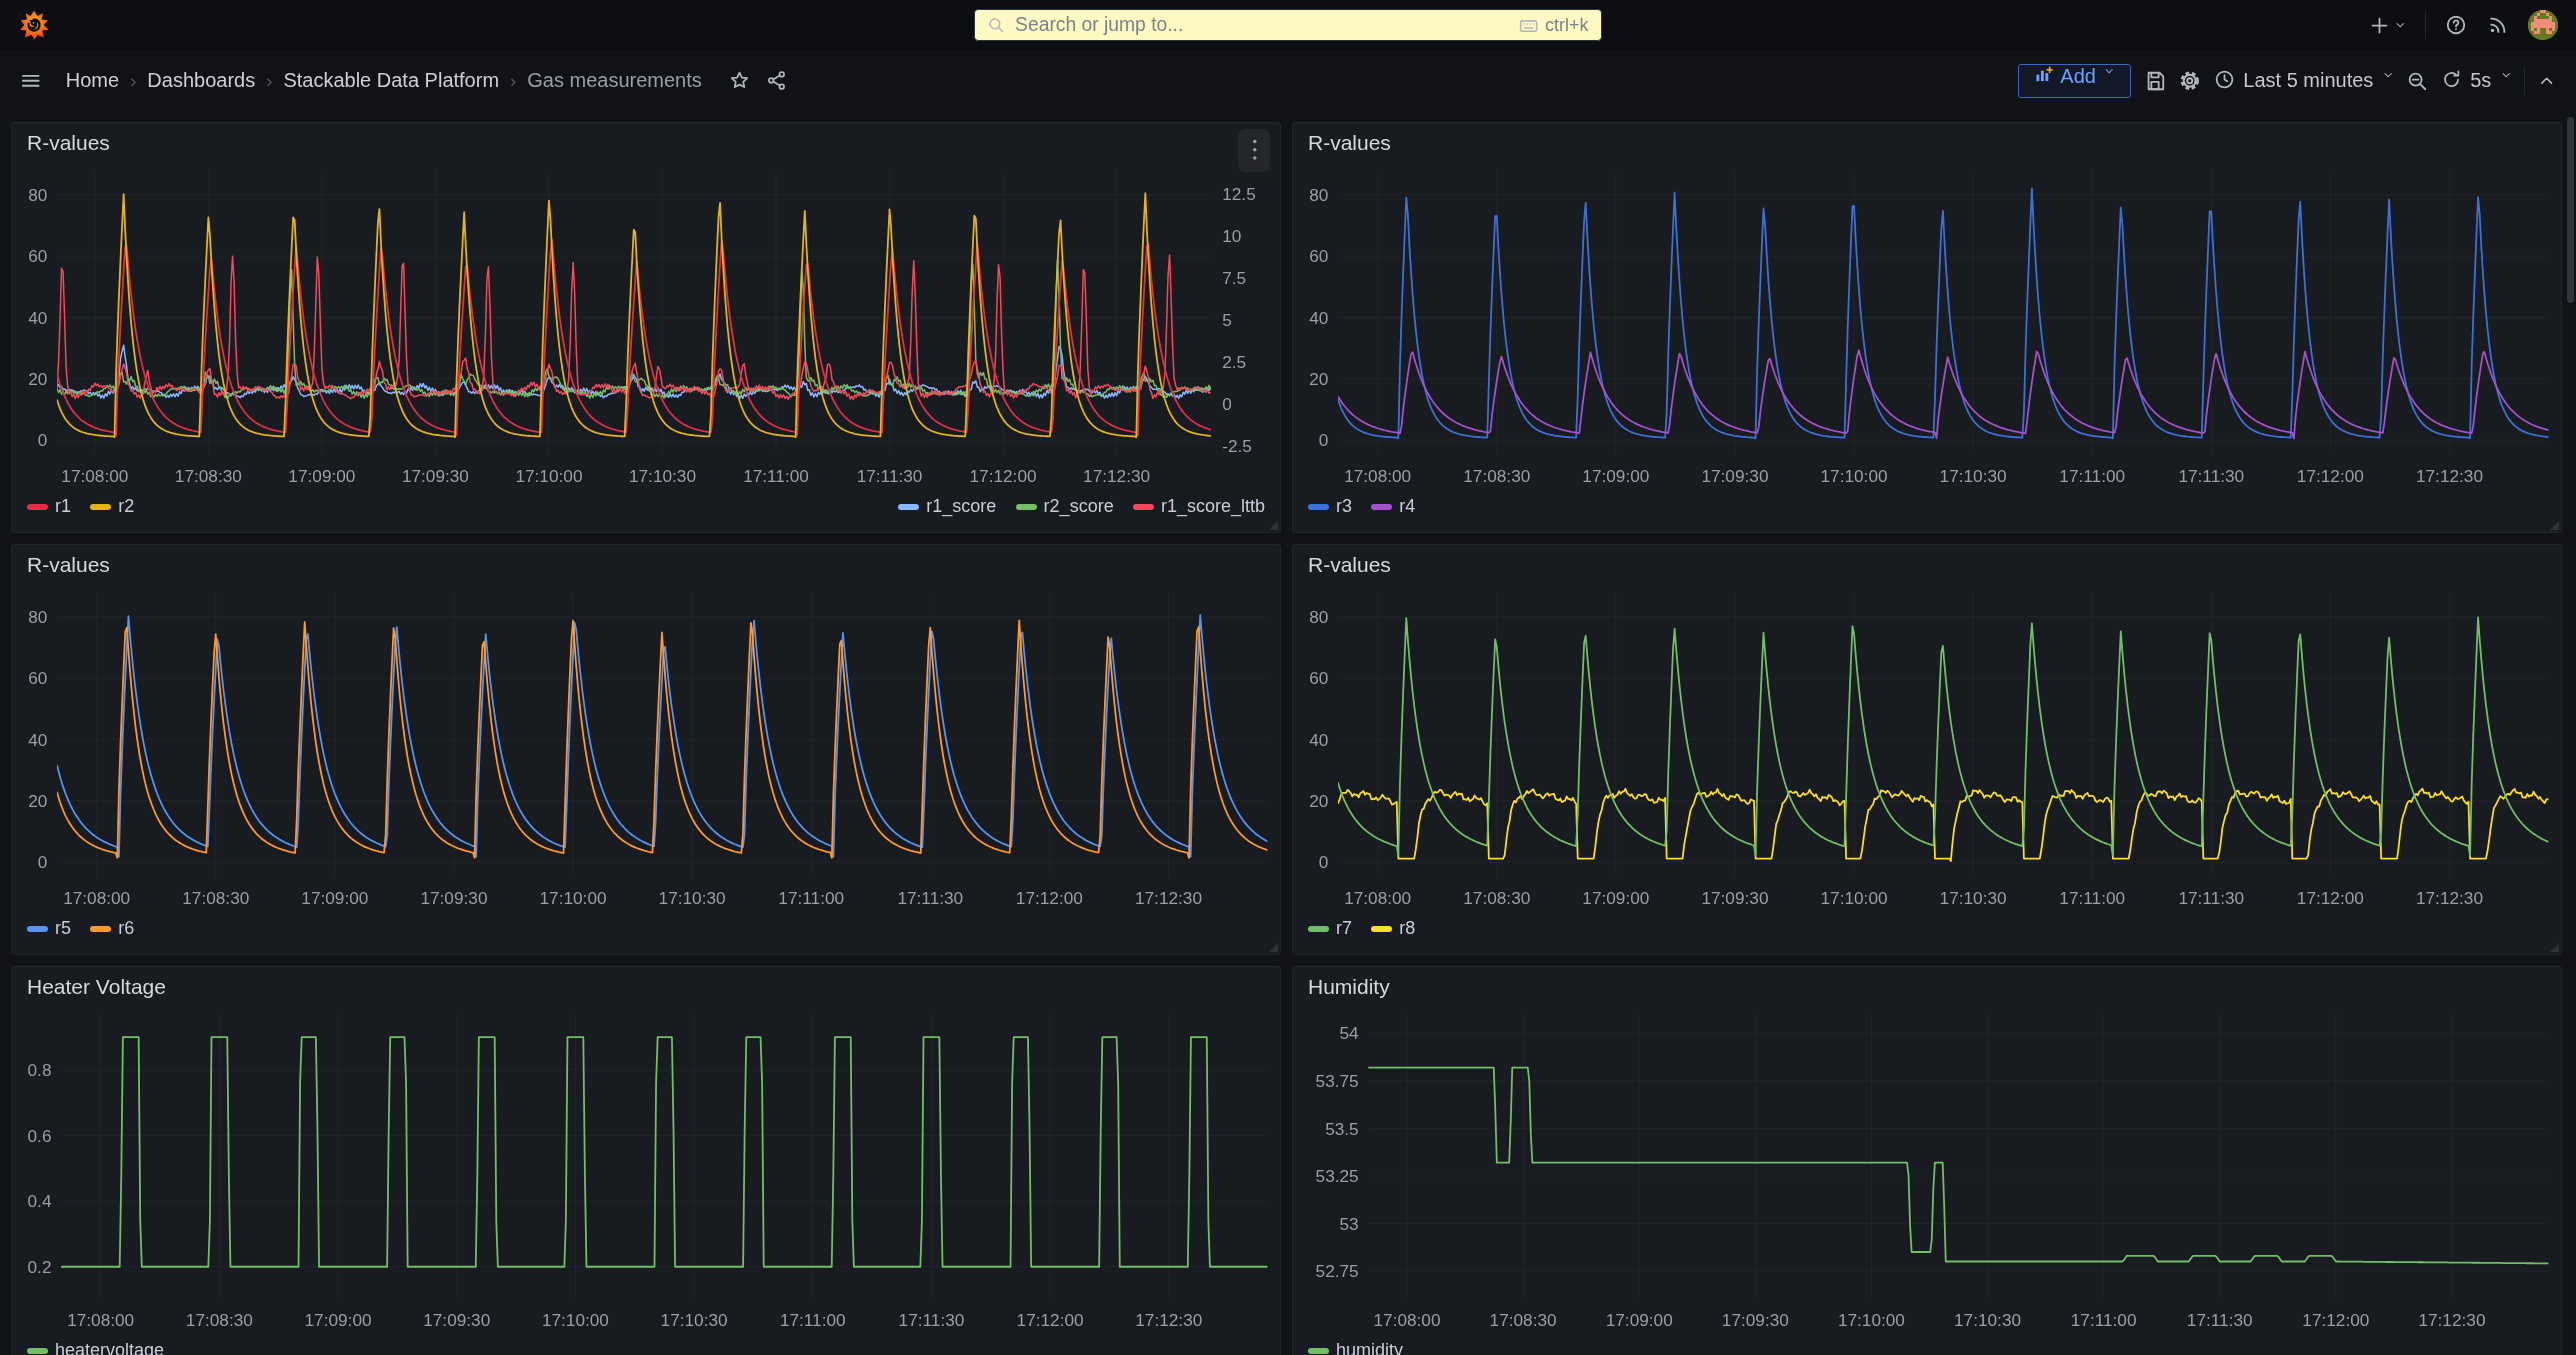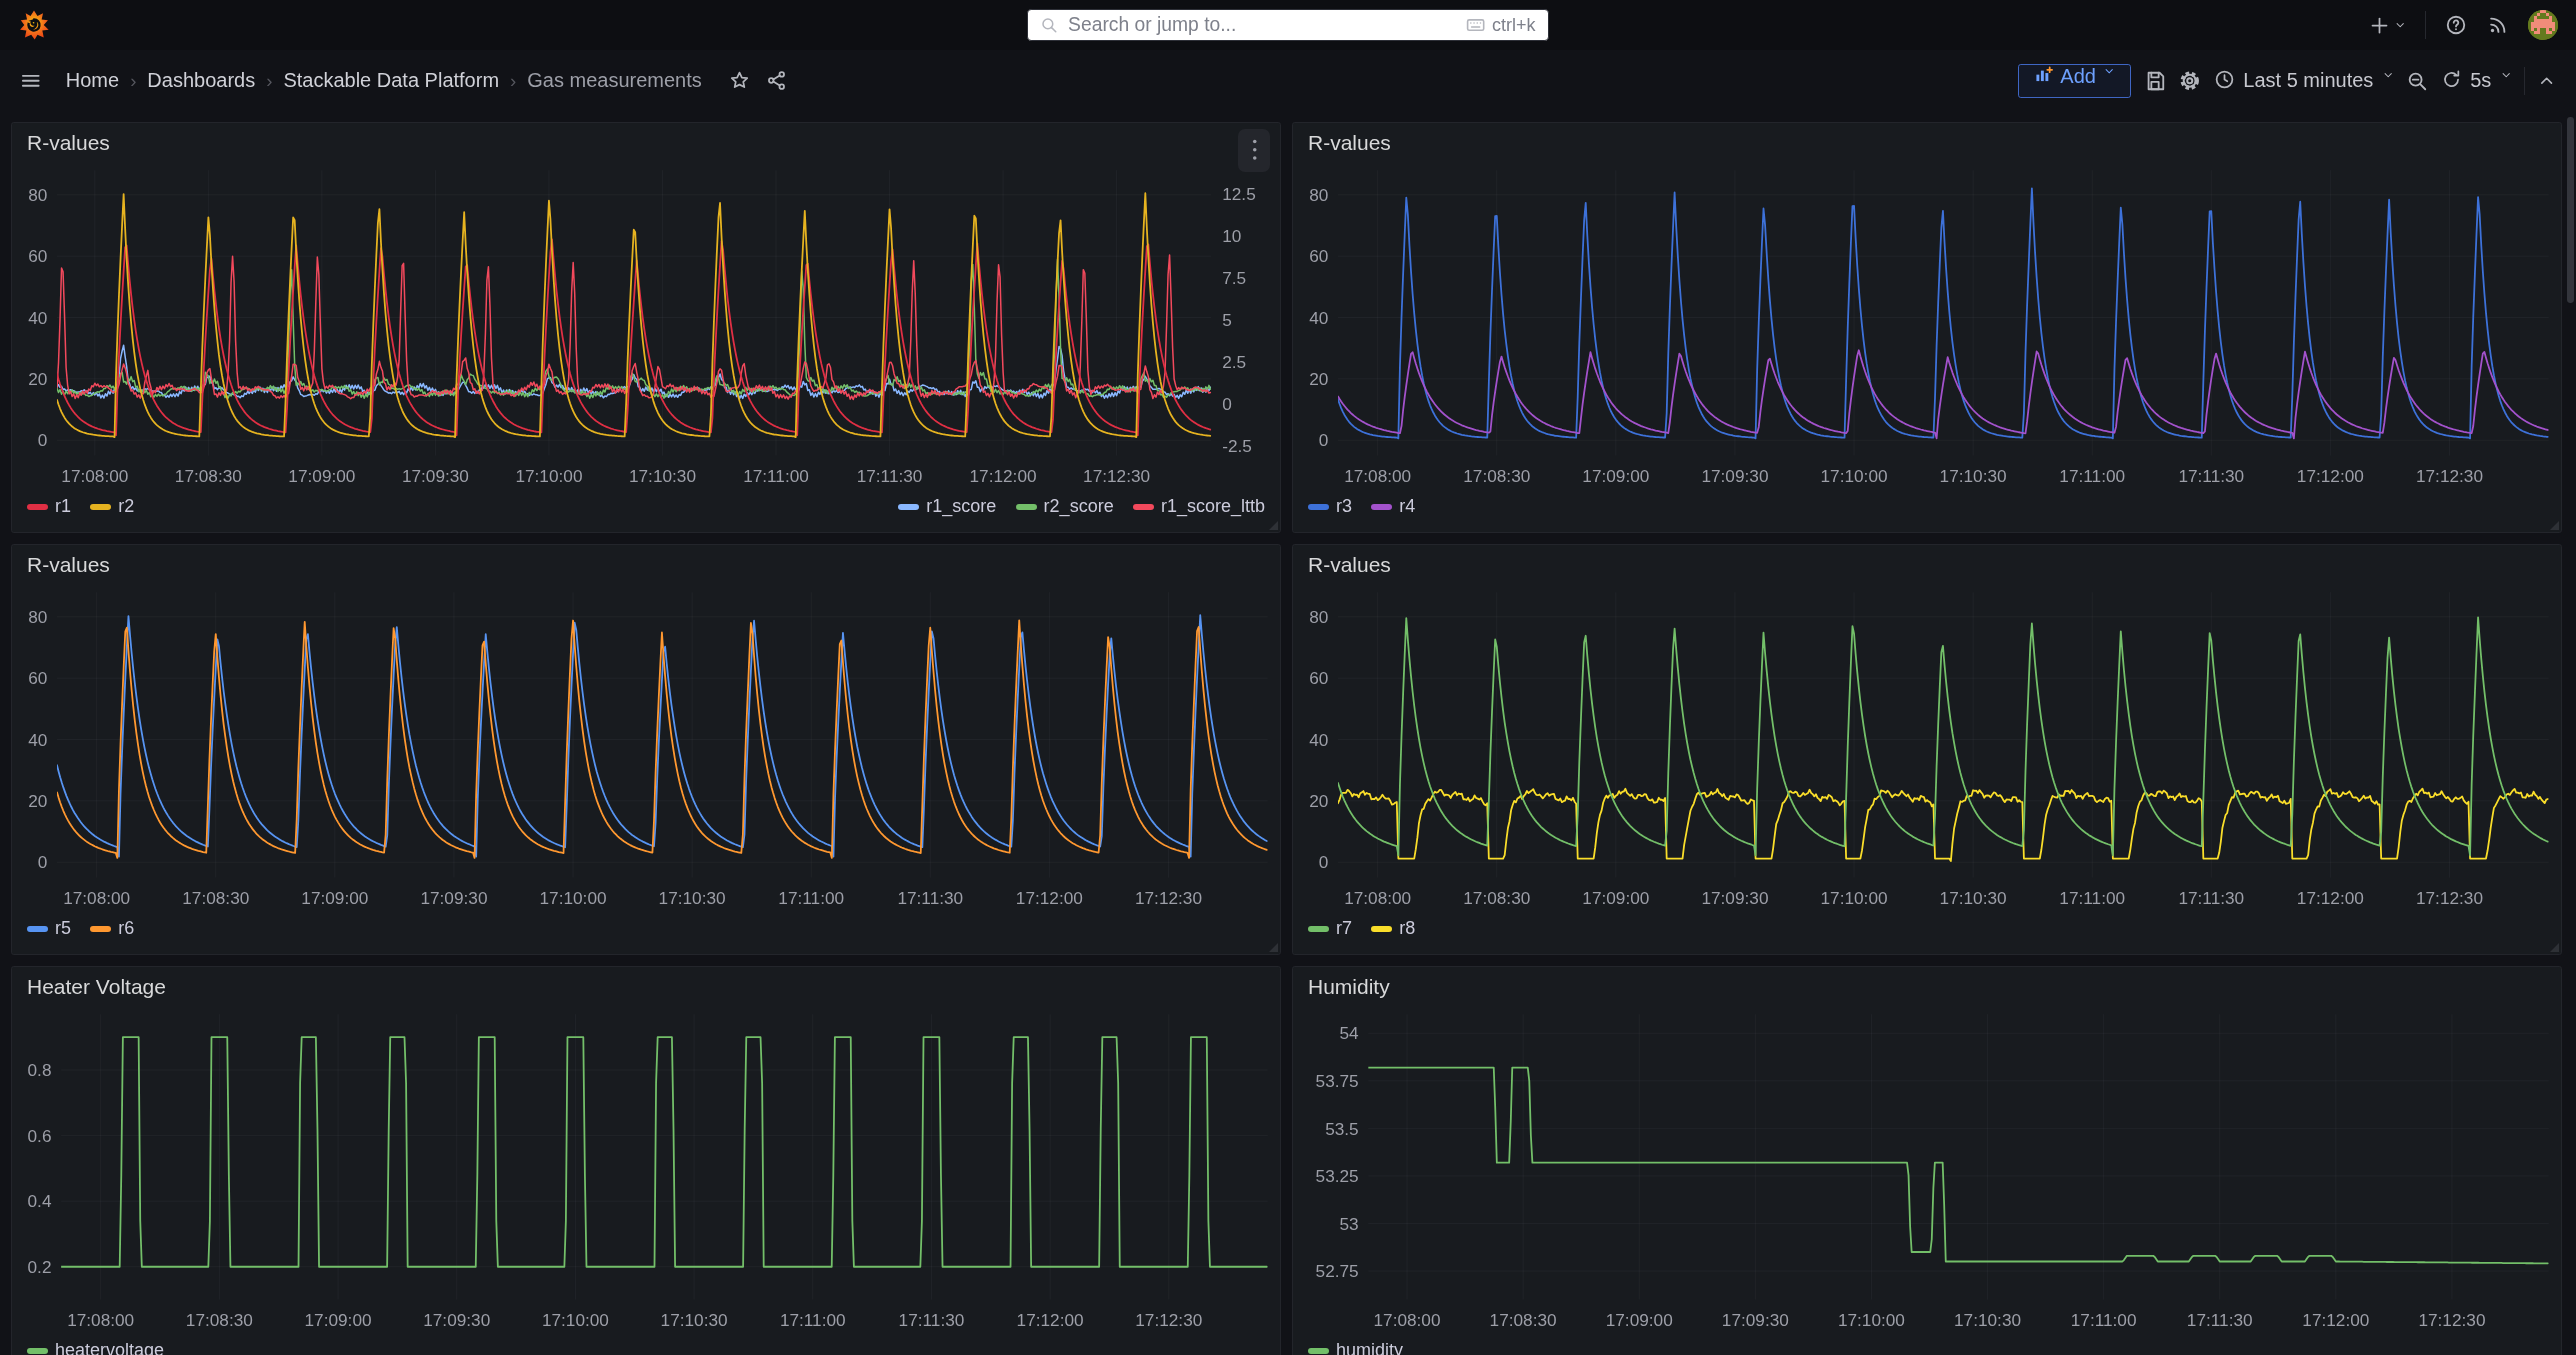--- a/index.html
+++ b/index.html
@@ -1,23 +1,23 @@
 <!DOCTYPE html>
 <html style="font-size:11px"><head>
 <meta charset="utf-8">
 <style>
   html,body{margin:0;padding:0;width:2576px;height:1356px;background:#111217;overflow:hidden;
     font-family:"Liberation Sans",sans-serif;color:#ccccdc}
   .topbar{height:50px;background:#0d0e12;display:flex;align-items:center;padding:0 18px;position:relative}
   .logo{width:32px;height:32px;cursor:pointer}
   .logo svg{width:32px;height:32px;display:block}
-  .search{position:absolute;left:50%;transform:translateX(-50%);width:522px;height:32px;background:#ffffff;
+  .search{position:absolute;left:50%;transform:translateX(-50%);width:628px;height:32px;background:#fef9c3;
     border:0.7px solid #2d2f37;border-radius:4.1px;display:flex;align-items:center;gap:9.7px;padding:0 12.4px;
     color:#7e818b;font-size:19.3px;box-sizing:border-box}
-  .search .kbd{margin-left:auto;display:flex;gap:7px;align-items:flex-start;font-size:18px;color:#7e818b}
+  .search .kbd{margin-left:auto;display:flex;gap:7px;align-items:flex-end;font-size:18px;color:#7e818b}
   .topicons{margin-left:auto;display:flex;align-items:center;gap:19.3px}
   .iconbtn{display:flex;align-items:center;gap:4.1px;cursor:pointer}
   .divv{width:0.7px;height:28px;background:#26282f}
   .avatar{width:30px;height:30px;border-radius:50%;overflow:hidden;background:#647a1e}
   .avatar svg{display:block;width:30px;height:30px}
 
   .navbar{height:61px;display:flex;align-items:center;padding:0 19.3px;gap:23px;background:#111217}
   .crumbs{display:flex;align-items:center;gap:11px;font-size:20px}
   .crumb{color:#d0d1d8;cursor:pointer;white-space:nowrap}
   .crumb.current{color:#9d9fa8}

